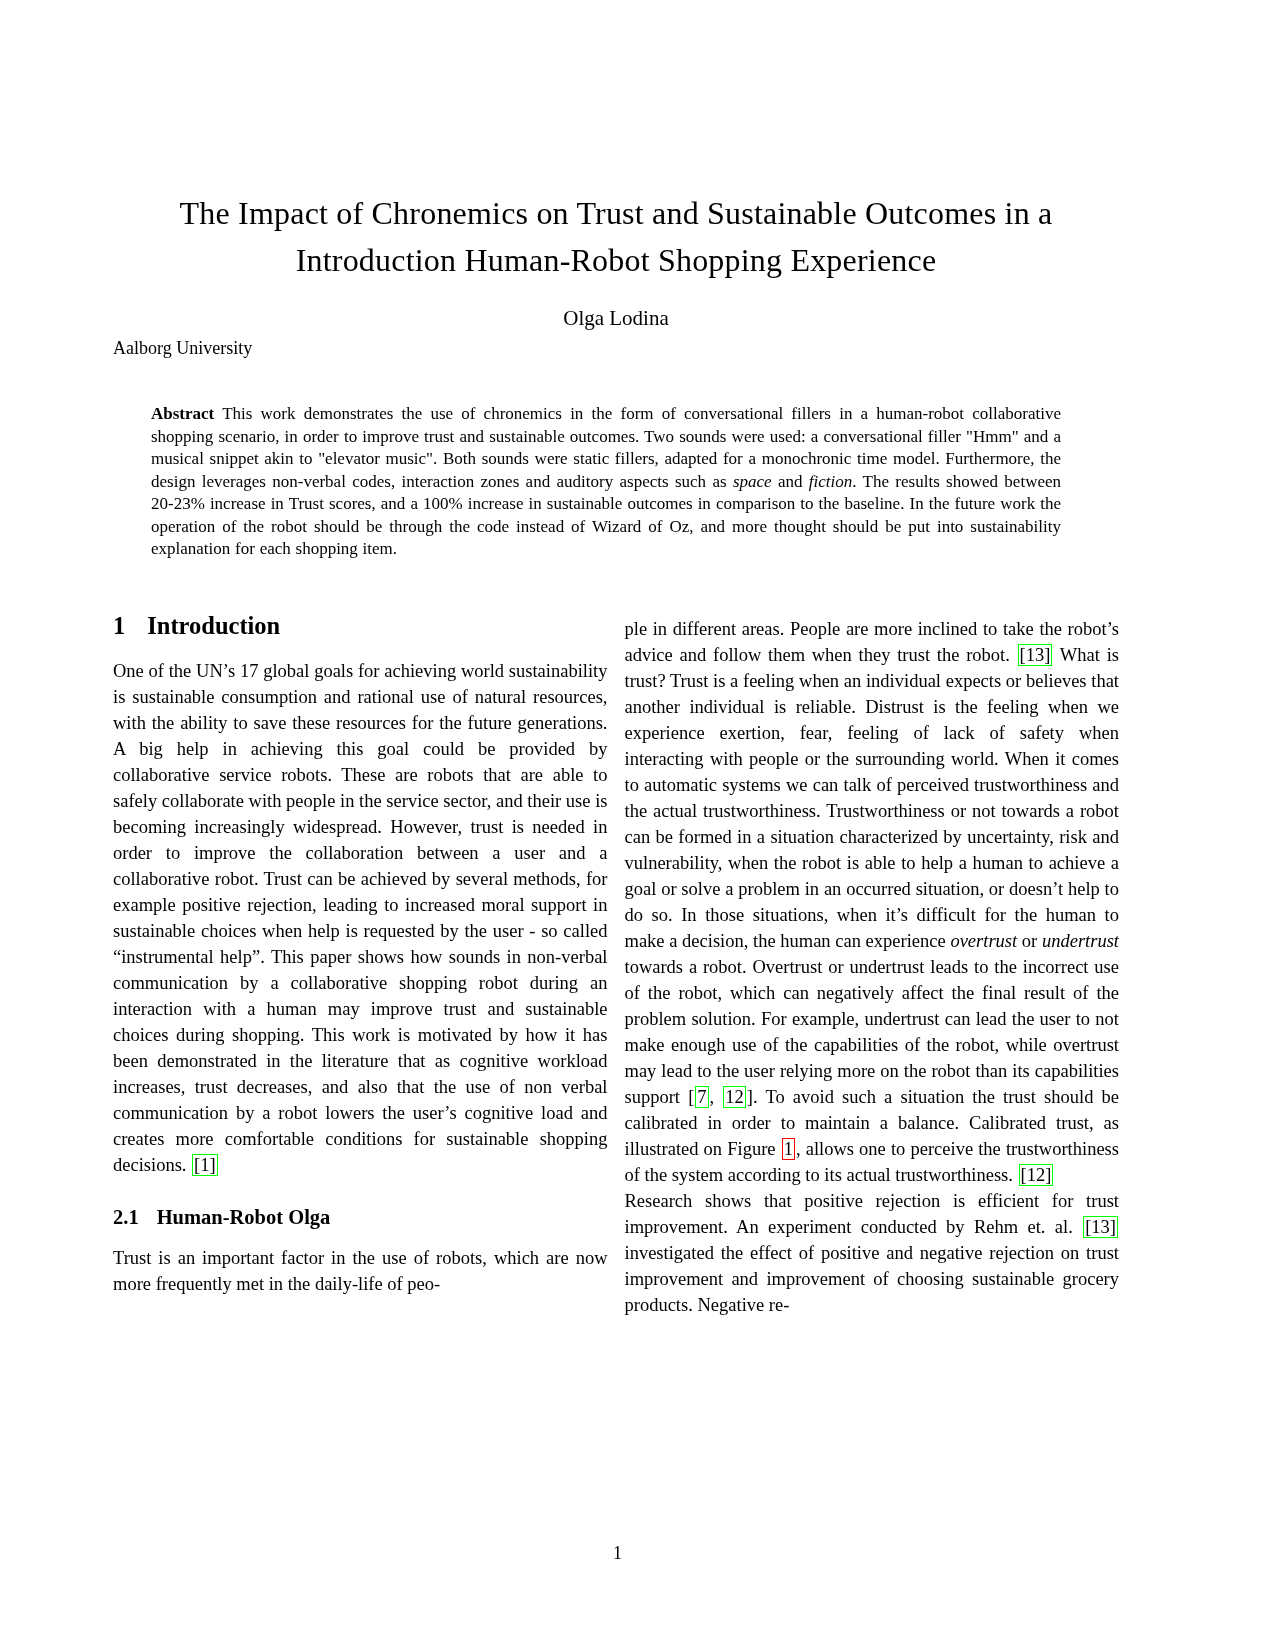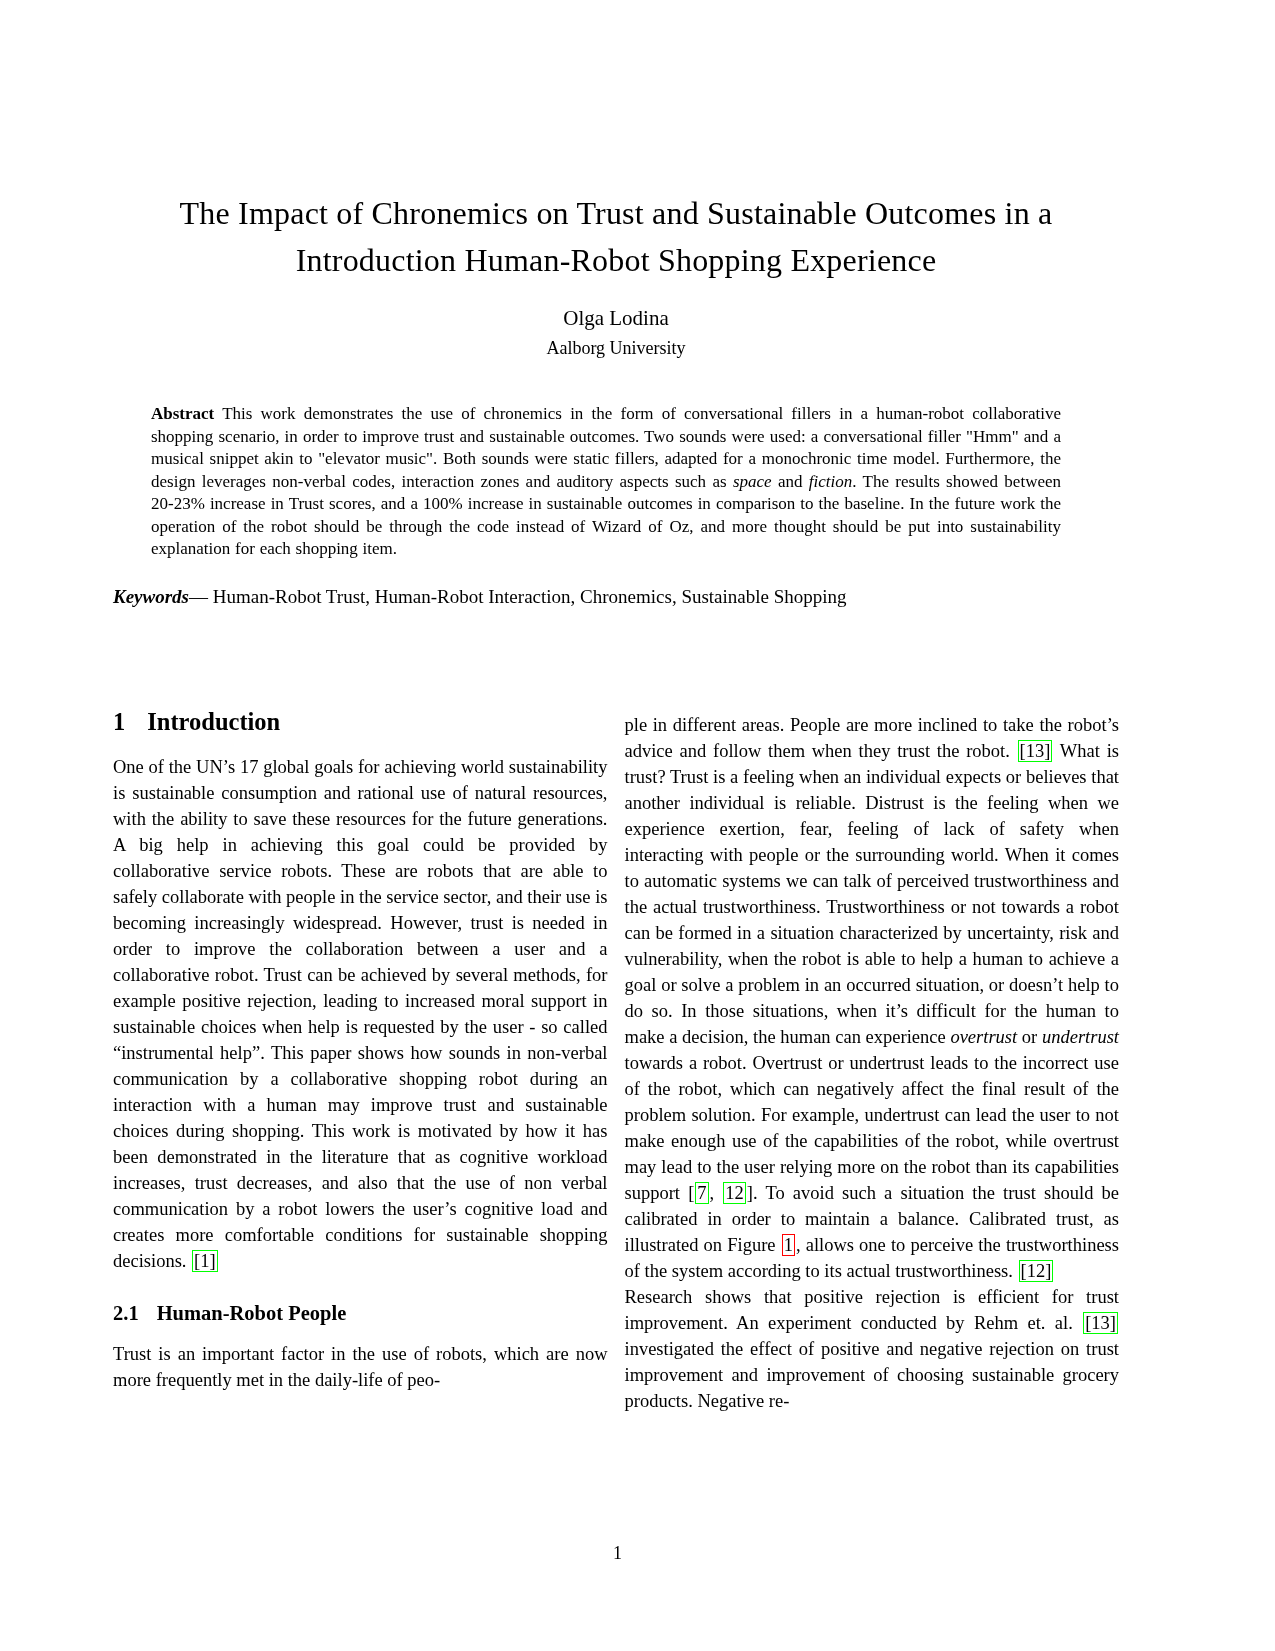--- a/index.html
+++ b/index.html
@@ -25,21 +25,21 @@
     line-height: 47px;
     font-weight: 400;
     letter-spacing: 0.2px;
   }
   .author {
     text-align: center;
     font-size: 21px;
     margin-top: 22px;
   }
   .affiliation {
-    text-align: center;
+    text-align: left;
     font-size: 18px;
     margin-top: 7px;
   }
   
   .abstract {
     margin: 44px 58px 0 38px;
     font-size: 17px;
     line-height: 22.5px;
     text-align: justify;
     word-spacing: 0.5px;
@@ -51,21 +51,21 @@
     font-size: 19px;
     line-height: 24px;
   }
   .kw-label { font-weight: 700; font-style: italic; }
   
   .columns {
     display: flex;
     gap: 17px;
     margin-top: 50px;
   }
-  .col { width: 496px; margin-top: 48px; }
+  .col { width: 496px; }
   .col-right { padding-top: 5px; }
   .col p {
     margin: 0;
     font-size: 18.5px;
     line-height: 26px;
     text-align: justify;
   }
   .col p + p { margin-top: 0; }
   h2.section {
     font-size: 24.5px;
@@ -112,30 +112,29 @@
     <span class="title-line">Introduction Human-Robot Shopping Experience</span>
   </div>
 
   <div class="author">Olga Lodina</div>
   <div class="affiliation">Aalborg University</div>
 
   <div class="abstract">
     <p style="margin:0"><b class="abs-label">Abstract</b><span><span> This work demonstrates the use of chronemics in the form of conversational fillers in a human-robot collaborative shopping scenario, in order to improve trust and sustainable outcomes. Two sounds were used: a conversational filler "Hmm" and a musical snippet akin to "elevator music". Both sounds were static fillers, adapted for a monochronic time model. Furthermore, the design leverages non-verbal codes, interaction zones and auditory aspects such as </span><span class="seg-i">space</span><span> and </span><span class="seg-i">fiction</span><span>. The results showed between 20-23% increase in Trust scores, and a 100% increase in sustainable outcomes in comparison to the baseline. In the future work the operation of the robot should be through the code instead of Wizard of Oz, and more thought should be put into sustainability explanation for each shopping item.</span></span></p>
   </div>
 
-  <p class="keywords"><span class="kw-label">Keywords</span><span>— Human-Robot Trust, Human-Robot Interaction, Chronemics, Sustainable Shopping</span></p>
 
   <div class="columns">
 
     <div class="col col-left">
       <h2 class="section"><span class="sec-num">1</span><span>Introduction</span></h2>
       <p><span>One of the UN’s 17 global goals for achieving world sustainability is sustainable consumption and rational use of natural resources, with the ability to save these resources for the future generations. A big help in achieving this goal could be provided by collaborative service robots. These are robots that are able to safely collaborate with people in the service sector, and their use is becoming increasingly widespread. However, trust is needed in order to improve the collaboration between a user and a collaborative robot. Trust can be achieved by several methods, for example positive rejection, leading to increased moral support in sustainable choices when help is requested by the user - so called “instrumental help”. This paper shows how sounds in non-verbal communication by a collaborative shopping robot during an interaction with a human may improve trust and sustainable choices during shopping. This work is motivated by how it has been demonstrated in the literature that as cognitive workload increases, trust decreases, and also that the use of non verbal communication by a robot lowers the user’s cognitive load and creates more comfortable conditions for sustainable shopping decisions. </span><span class="seg-cite" style="border-color: rgb(0, 255, 0);">[1]</span></p>
 
 
-      <h3 class="subsection"><span class="sec-num">2.1</span><span>Human-Robot People</span></h3>
+      <h3 class="subsection"><span class="sec-num">2.1</span><span>Human-Robot Olga</span></h3>
       <p><span>Trust is an important factor in the use of robots, which are now more frequently met in the daily-life of peo-</span></p>
     </div>
 
     <div class="col col-right">
       <p><span>ple in different areas. People are more inclined to take the robot’s advice and follow them when they trust the robot. </span><span class="seg-cite" style="border-color: rgb(0, 255, 0);">[13]</span><span> What is trust? Trust is a feeling when an individual expects or believes that another individual is reliable. Distrust is the feeling when we experience exertion, fear, feeling of lack of safety when interacting with people or the surrounding world. When it comes to automatic systems we can talk of perceived trustworthiness and the actual trustworthiness. Trustworthiness or not towards a robot can be formed in a situation characterized by uncertainty, risk and vulnerability, when the robot is able to help a human to achieve a goal or solve a problem in an occurred situation, or doesn’t help to do so. In those situations, when it’s difficult for the human to make a decision, the human can experience </span><span class="seg-i">overtrust</span><span> or </span><span class="seg-i">undertrust</span><span> towards a robot. Overtrust or undertrust leads to the incorrect use of the robot, which can negatively affect the final result of the problem solution. For example, undertrust can lead the user to not make enough use of the capabilities of the robot, while overtrust may lead to the user relying more on the robot than its capabilities support [</span><span class="seg-cite" style="border-color: rgb(0, 255, 0);">7</span><span>, </span><span class="seg-cite" style="border-color: rgb(0, 255, 0);">12</span><span>]. To avoid such a situation the trust should be calibrated in order to maintain a balance. Calibrated trust, as illustrated on Figure </span><span class="seg-figref" style="border-color: rgb(255, 0, 0);">1</span><span>, allows one to perceive the trustworthiness of the system according to its actual trustworthiness. </span><span class="seg-cite" style="border-color: rgb(0, 255, 0);">[12]</span></p>
       <p><span>Research shows that positive rejection is efficient for trust improvement. An experiment conducted by Rehm et. al. </span><span class="seg-cite" style="border-color: rgb(0, 255, 0);">[13]</span><span> investigated the effect of positive and negative rejection on trust improvement and improvement of choosing sustainable grocery products. Negative re-</span></p>
     </div>
 
   </div>
 

